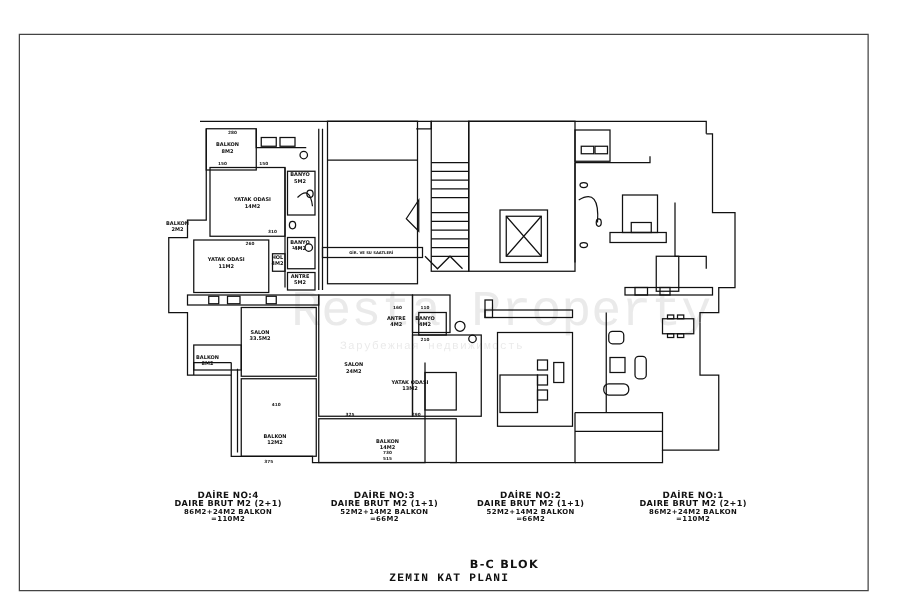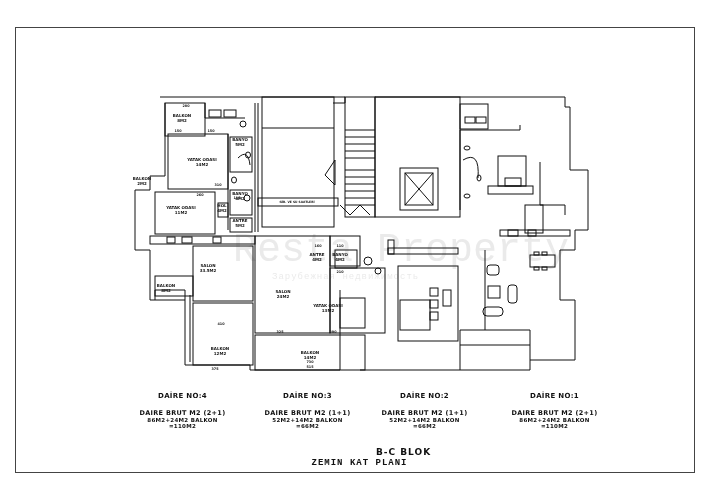--- a/index.html
+++ b/index.html
@@ -3,21 +3,21 @@
 <meta charset="utf-8">
 <style>
   html, body { margin: 0; padding: 0; background: #ffffff; }
   body { width: 719px; height: 480px; position: relative; overflow: hidden; font-family: "DejaVu Sans", sans-serif; }
   .frame { position: absolute; left: 15px; top: 27px; width: 680px; height: 446px; border: 1px solid #444; box-sizing: border-box; }
   svg.plan { position: absolute; left: 0; top: 0; }
   .lbl { font-family: "DejaVu Sans", sans-serif; font-weight: bold; fill: #111; }
   .room { font-size: 4px; }
   .dim { font-size: 3.4px; fill: #222; }
   .caption { position: absolute; text-align: center; color: #111; font-weight: bold; font-family: "DejaVu Sans", sans-serif; letter-spacing: 0.3px; }
-  .caption .no { font-size: 7px; margin-bottom: 10px; }
+  .caption .no { font-size: 7px; margin-bottom: 0; }
   .caption .l { font-size: 6.5px; line-height: 7px; }
   .caption .s { font-size: 5.5px; line-height: 6px; }
   .title { position: absolute; left: 0; width: 719px; text-align: center; font-weight: bold; color: #111; font-family: "DejaVu Sans", sans-serif; letter-spacing: 1px; }
   .t1 { top: 447px; font-size: 9px; margin-left: 44px; }
   .t2 { top: 458px; font-size: 9px; font-family: Liberation Mono, monospace; }
   .wm { position: absolute; font-family: Liberation Mono, monospace; color: rgba(160,160,160,0.22); pointer-events: none; }
 </style>
 </head>
 <body>
 

